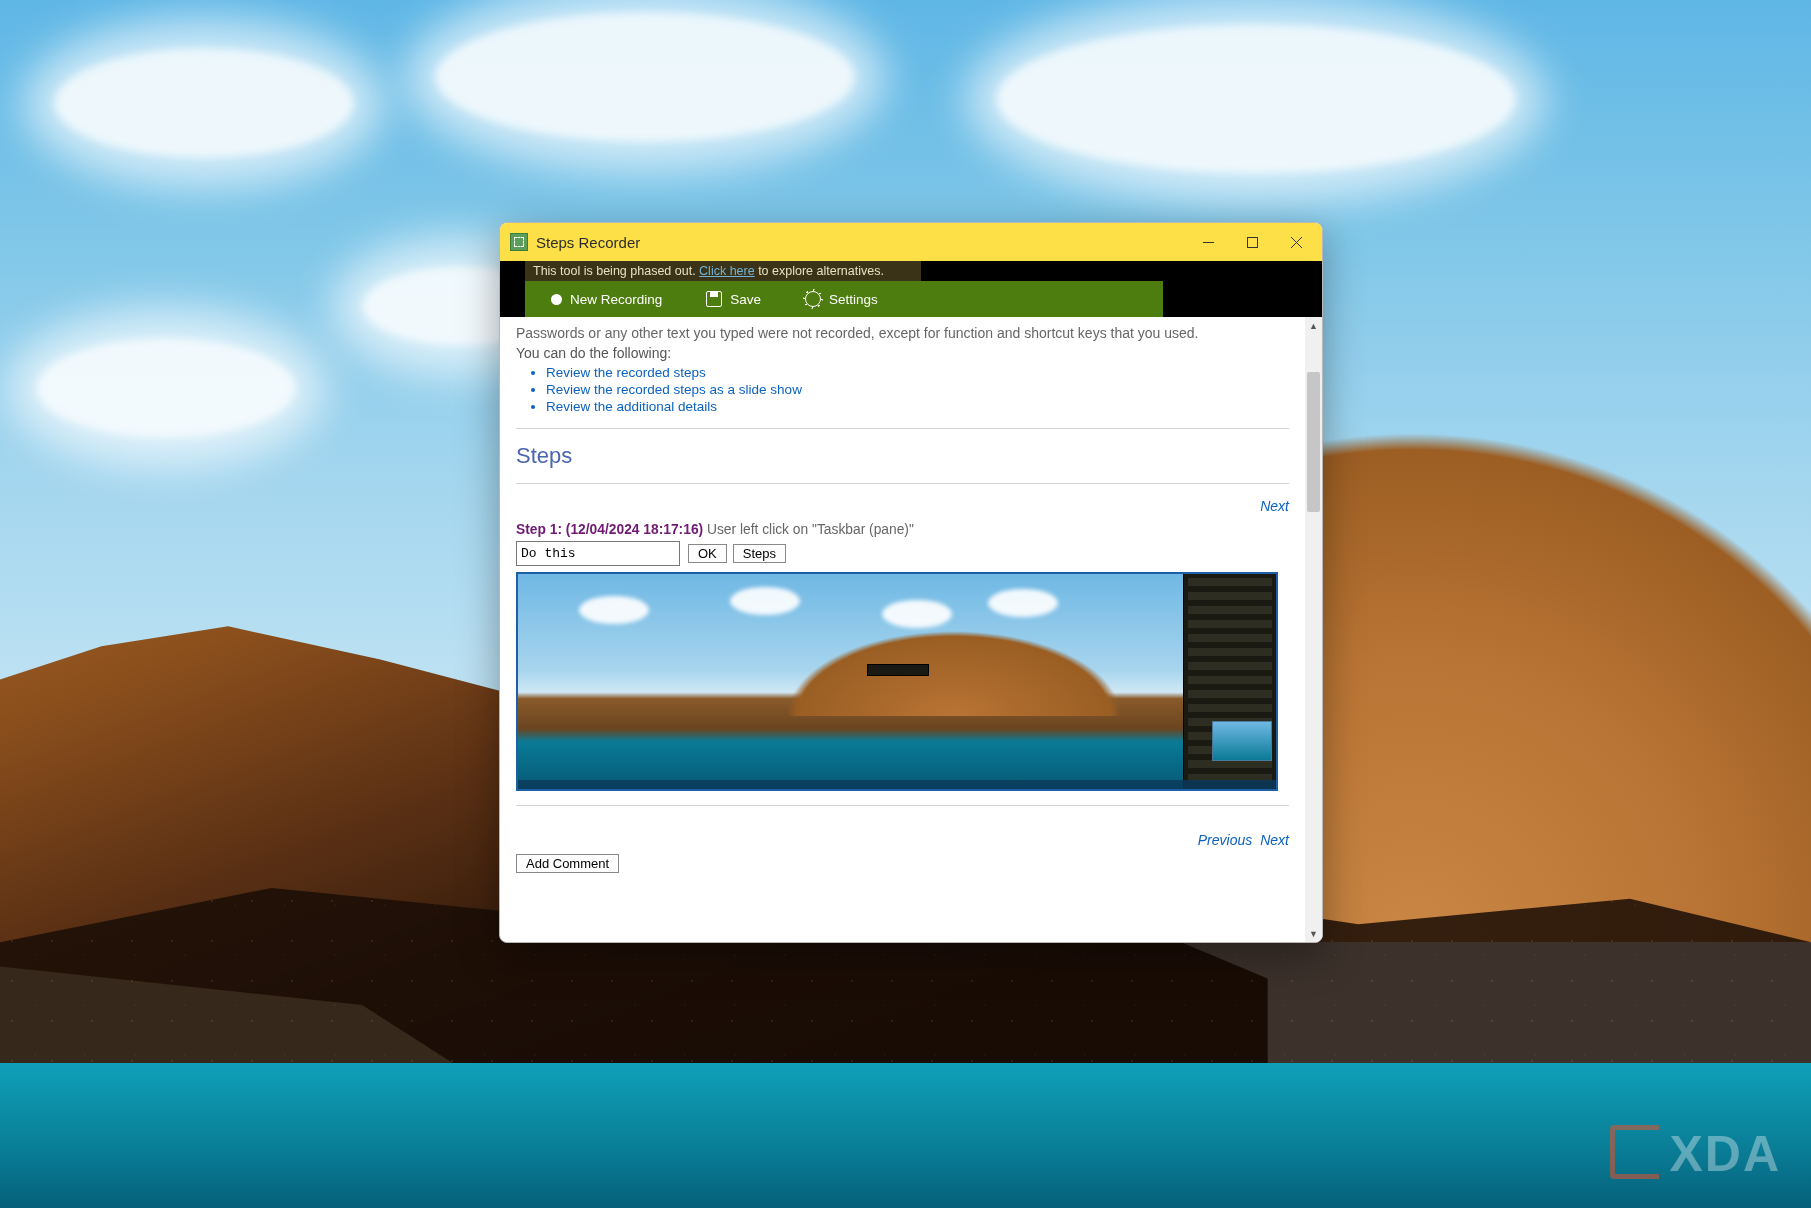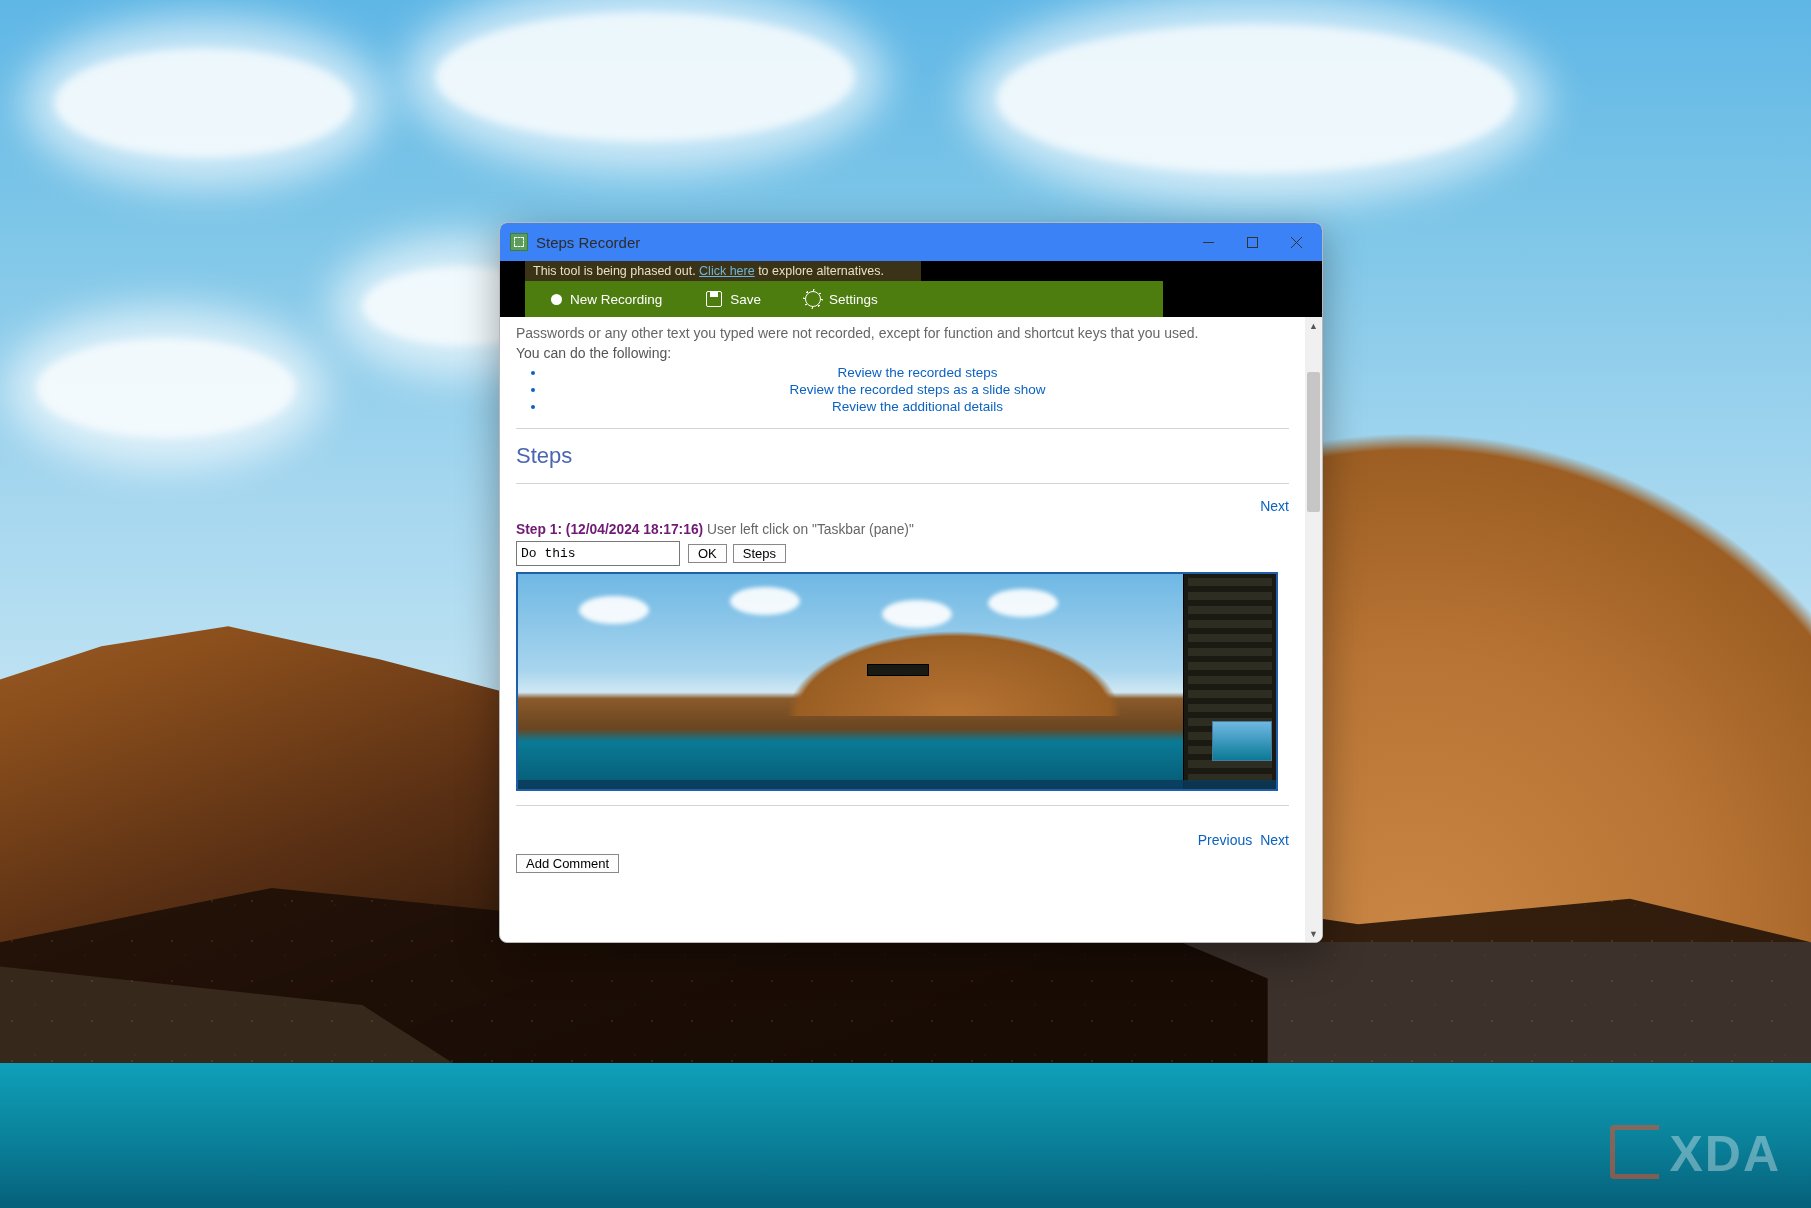--- a/index.html
+++ b/index.html
@@ -24,21 +24,21 @@
   .beach{position:absolute;left:0;bottom:12%;width:25%;height:8%;
     background:#d8c08a;clip-path:polygon(0 0,80% 40%,100% 100%,0 100%);}
   .xda-logo{position:absolute;right:30px;bottom:25px;font-size:50px;font-weight:600;
     letter-spacing:2px;color:rgba(255,255,255,.35);display:flex;align-items:flex-start;gap:10px;}
   .xda-mark{width:44px;height:44px;border:5px solid rgba(230,80,40,.55);border-right:none;
     border-radius:4px 0 0 4px;}
   
   .window{position:absolute;left:499px;top:222px;width:822px;height:719px;
     background:#fff;border:1px solid #b8b8b8;border-radius:8px;box-shadow:0 12px 40px rgba(0,0,0,.35);
     overflow:hidden;display:flex;flex-direction:column;}
-  .titlebar{height:38px;display:flex;align-items:center;padding:0 4px 0 10px;background:#3b82f6;}
+  .titlebar{height:38px;display:flex;align-items:center;padding:0 4px 0 10px;background:#fde047;}
   .app-icon{width:16px;height:16px;background:#5a9e5a;border:1px solid #3a7e3a;margin-right:8px;
     position:relative;}
   .app-icon::after{content:"";position:absolute;inset:3px;border:1px dashed #fff;}
   .title-text{font-size:15px;color:#2c2c2c;flex:0 0 auto;}
   .title-spacer{flex:1;}
   .win-btn{width:44px;height:38px;display:flex;align-items:center;justify-content:center;
     color:#333;cursor:pointer;}
   .win-btn svg{display:block;}
   
   .banner{background:#3a3318;color:#e8e1c0;font-size:12.5px;padding:3px 8px;
@@ -63,27 +63,27 @@
   .scrollbar{width:17px;background:#f0f0f0;position:relative;}
   .scroll-arrow{position:absolute;left:0;right:0;height:17px;background:#f0f0f0;
     display:flex;align-items:center;justify-content:center;font-size:9px;color:#555;cursor:pointer;}
   .scroll-arrow.up{top:0;}
   .scroll-arrow.down{bottom:0;}
   .scroll-thumb{position:absolute;left:2px;right:2px;top:55px;height:140px;background:#c6c6c6;
     border-radius:2px;cursor:pointer;}
   .intro1{margin:2px 0 4px;}
   .intro2{margin:0 0 4px;color:#555;}
   ul.links{margin:0 0 14px 30px;padding:0;color:#0b62c0;}
-  ul.links li{margin:2px 0;font-size:13.5px;text-align:center;}
+  ul.links li{margin:2px 0;font-size:13.5px;}
   ul.links li::marker{color:#0b62c0;}
   ul.links a{color:#0b62c0;text-decoration:none;}
   hr{border:none;border-top:1px solid #d4d4d4;margin:14px 0;}
   .section-h{font-size:22px;color:#4a66b0;margin:14px 0 10px;font-weight:400;}
   .nav-right{text-align:right;margin:6px 0 8px;}
-  .nav-right a,.nav-split a{color:#0b62c0;text-decoration:none;font-size:14px;margin-left:8px;}
+  .nav-right a,.nav-split a{color:#0b62c0;text-decoration:none;font-size:14px;margin-left:8px;font-style:italic;}
   .step-line{font-size:13.8px;color:#666;margin-bottom:4px;}
   .step-line b{color:#701a75;}
   .comment-row{display:flex;align-items:center;gap:6px;margin-bottom:6px;}
   .comment-input{width:138px;height:21px;font-size:13px;padding:1px 20px 1px 4px;
     border:1px solid #777;background:#fff;position:relative;font-family:Liberation Mono, monospace;}
   .clear-x{margin-left:-22px;width:18px;text-align:center;font-size:12px;color:#333;cursor:pointer;
     pointer-events:all;}
   .small-btn{padding:1px 9px;font-size:13px;background:#fdfdfd;border:1px solid #888;cursor:pointer;}
   
   .shot{border:2px solid #1e5fa8;width:758px;height:215px;position:relative;overflow:hidden;

